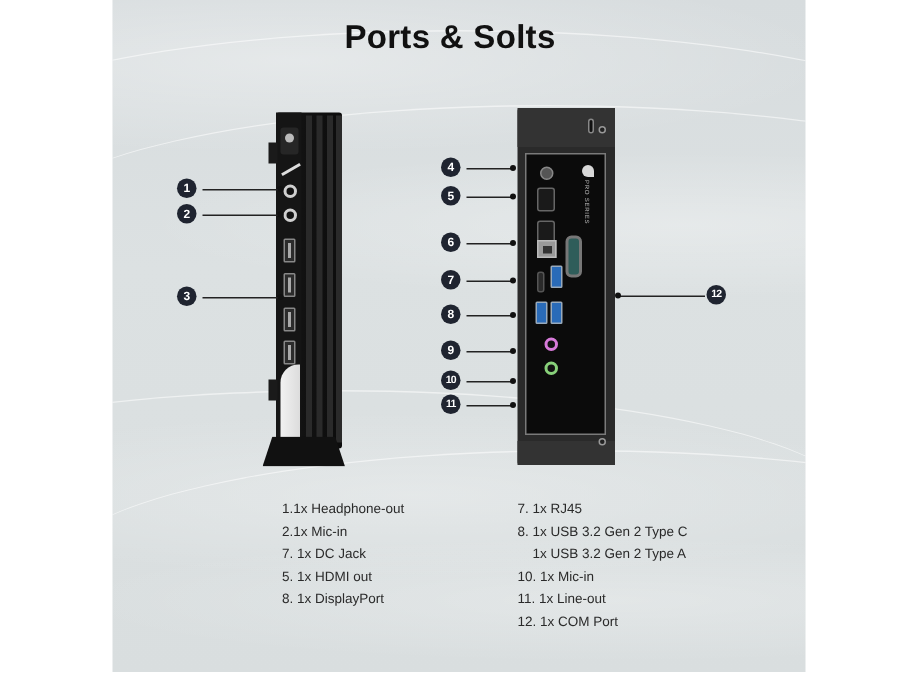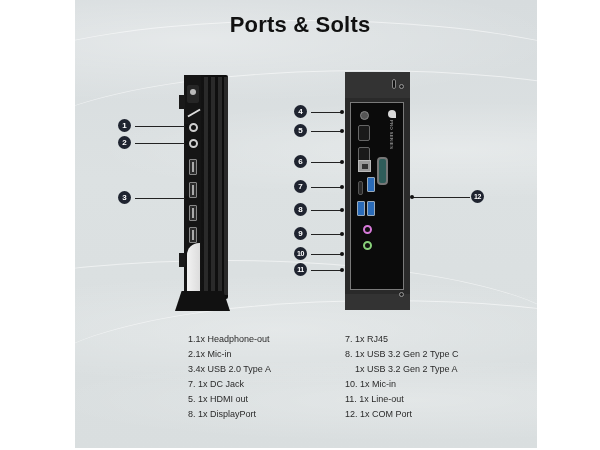--- a/index.html
+++ b/index.html
@@ -187,21 +187,20 @@
   <div class="badge wide" style="left:219px; top:247px;">10</div>
   <div class="leader" style="left:236px; top:254px; width:31px;"></div>
   <div class="badge wide" style="left:219px; top:263px;">11</div>
   <div class="leader" style="left:236px; top:270px; width:31px;"></div>
   <div class="leader left-dot" style="left:337px; top:197px; width:58px;"></div>
   <div class="badge wide" style="left:396px; top:190px;">12</div>
 
   <ul class="spec-list" style="left:93px;margin-left:20px;">
     <li>1.1x Headphone-out</li>
     <li>2.1x Mic-in</li>
-    <li>3.4x USB 2.0 Type A</li>
     <li>7. 1x DC Jack</li>
     <li>5. 1x HDMI out</li>
     <li>8. 1x DisplayPort</li>
   </ul>
   <ul class="spec-list" style="left:270px;">
     <li>7. 1x RJ45</li>
     <li>8. 1x USB 3.2 Gen 2 Type C</li>
     <li class="indent">1x USB 3.2 Gen 2 Type A</li>
     <li>10. 1x Mic-in</li>
     <li>11. 1x Line-out</li>

